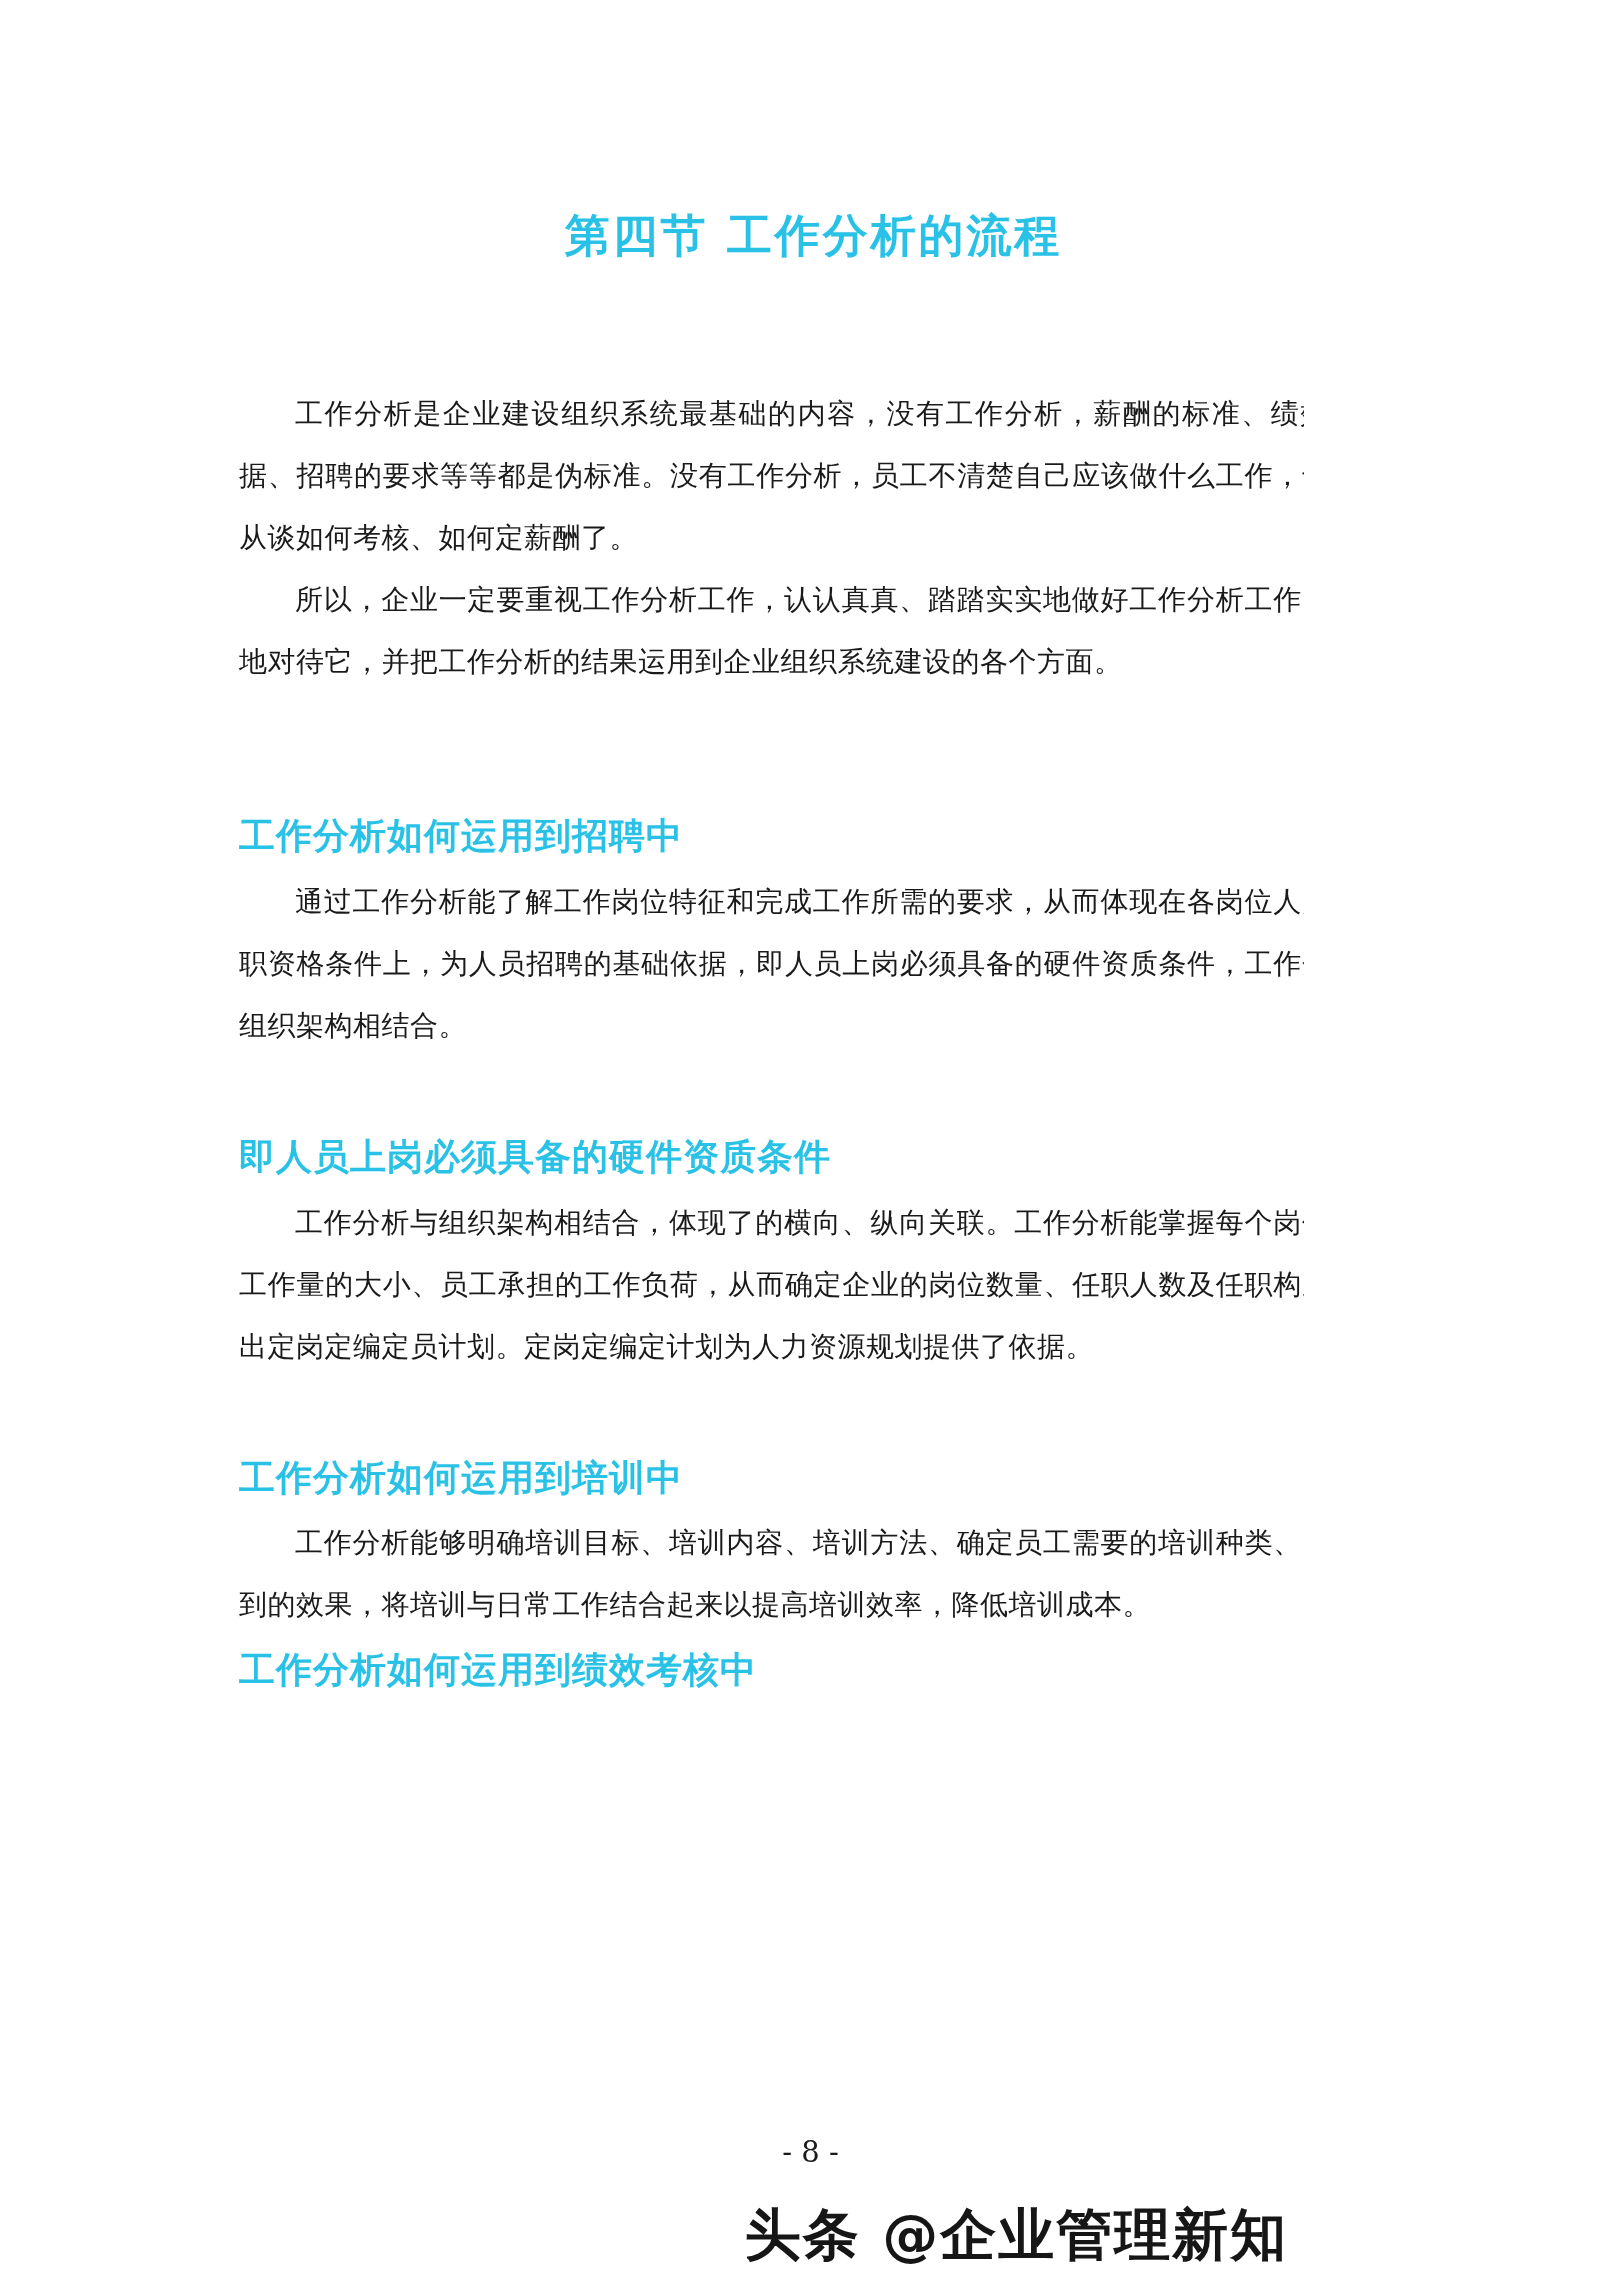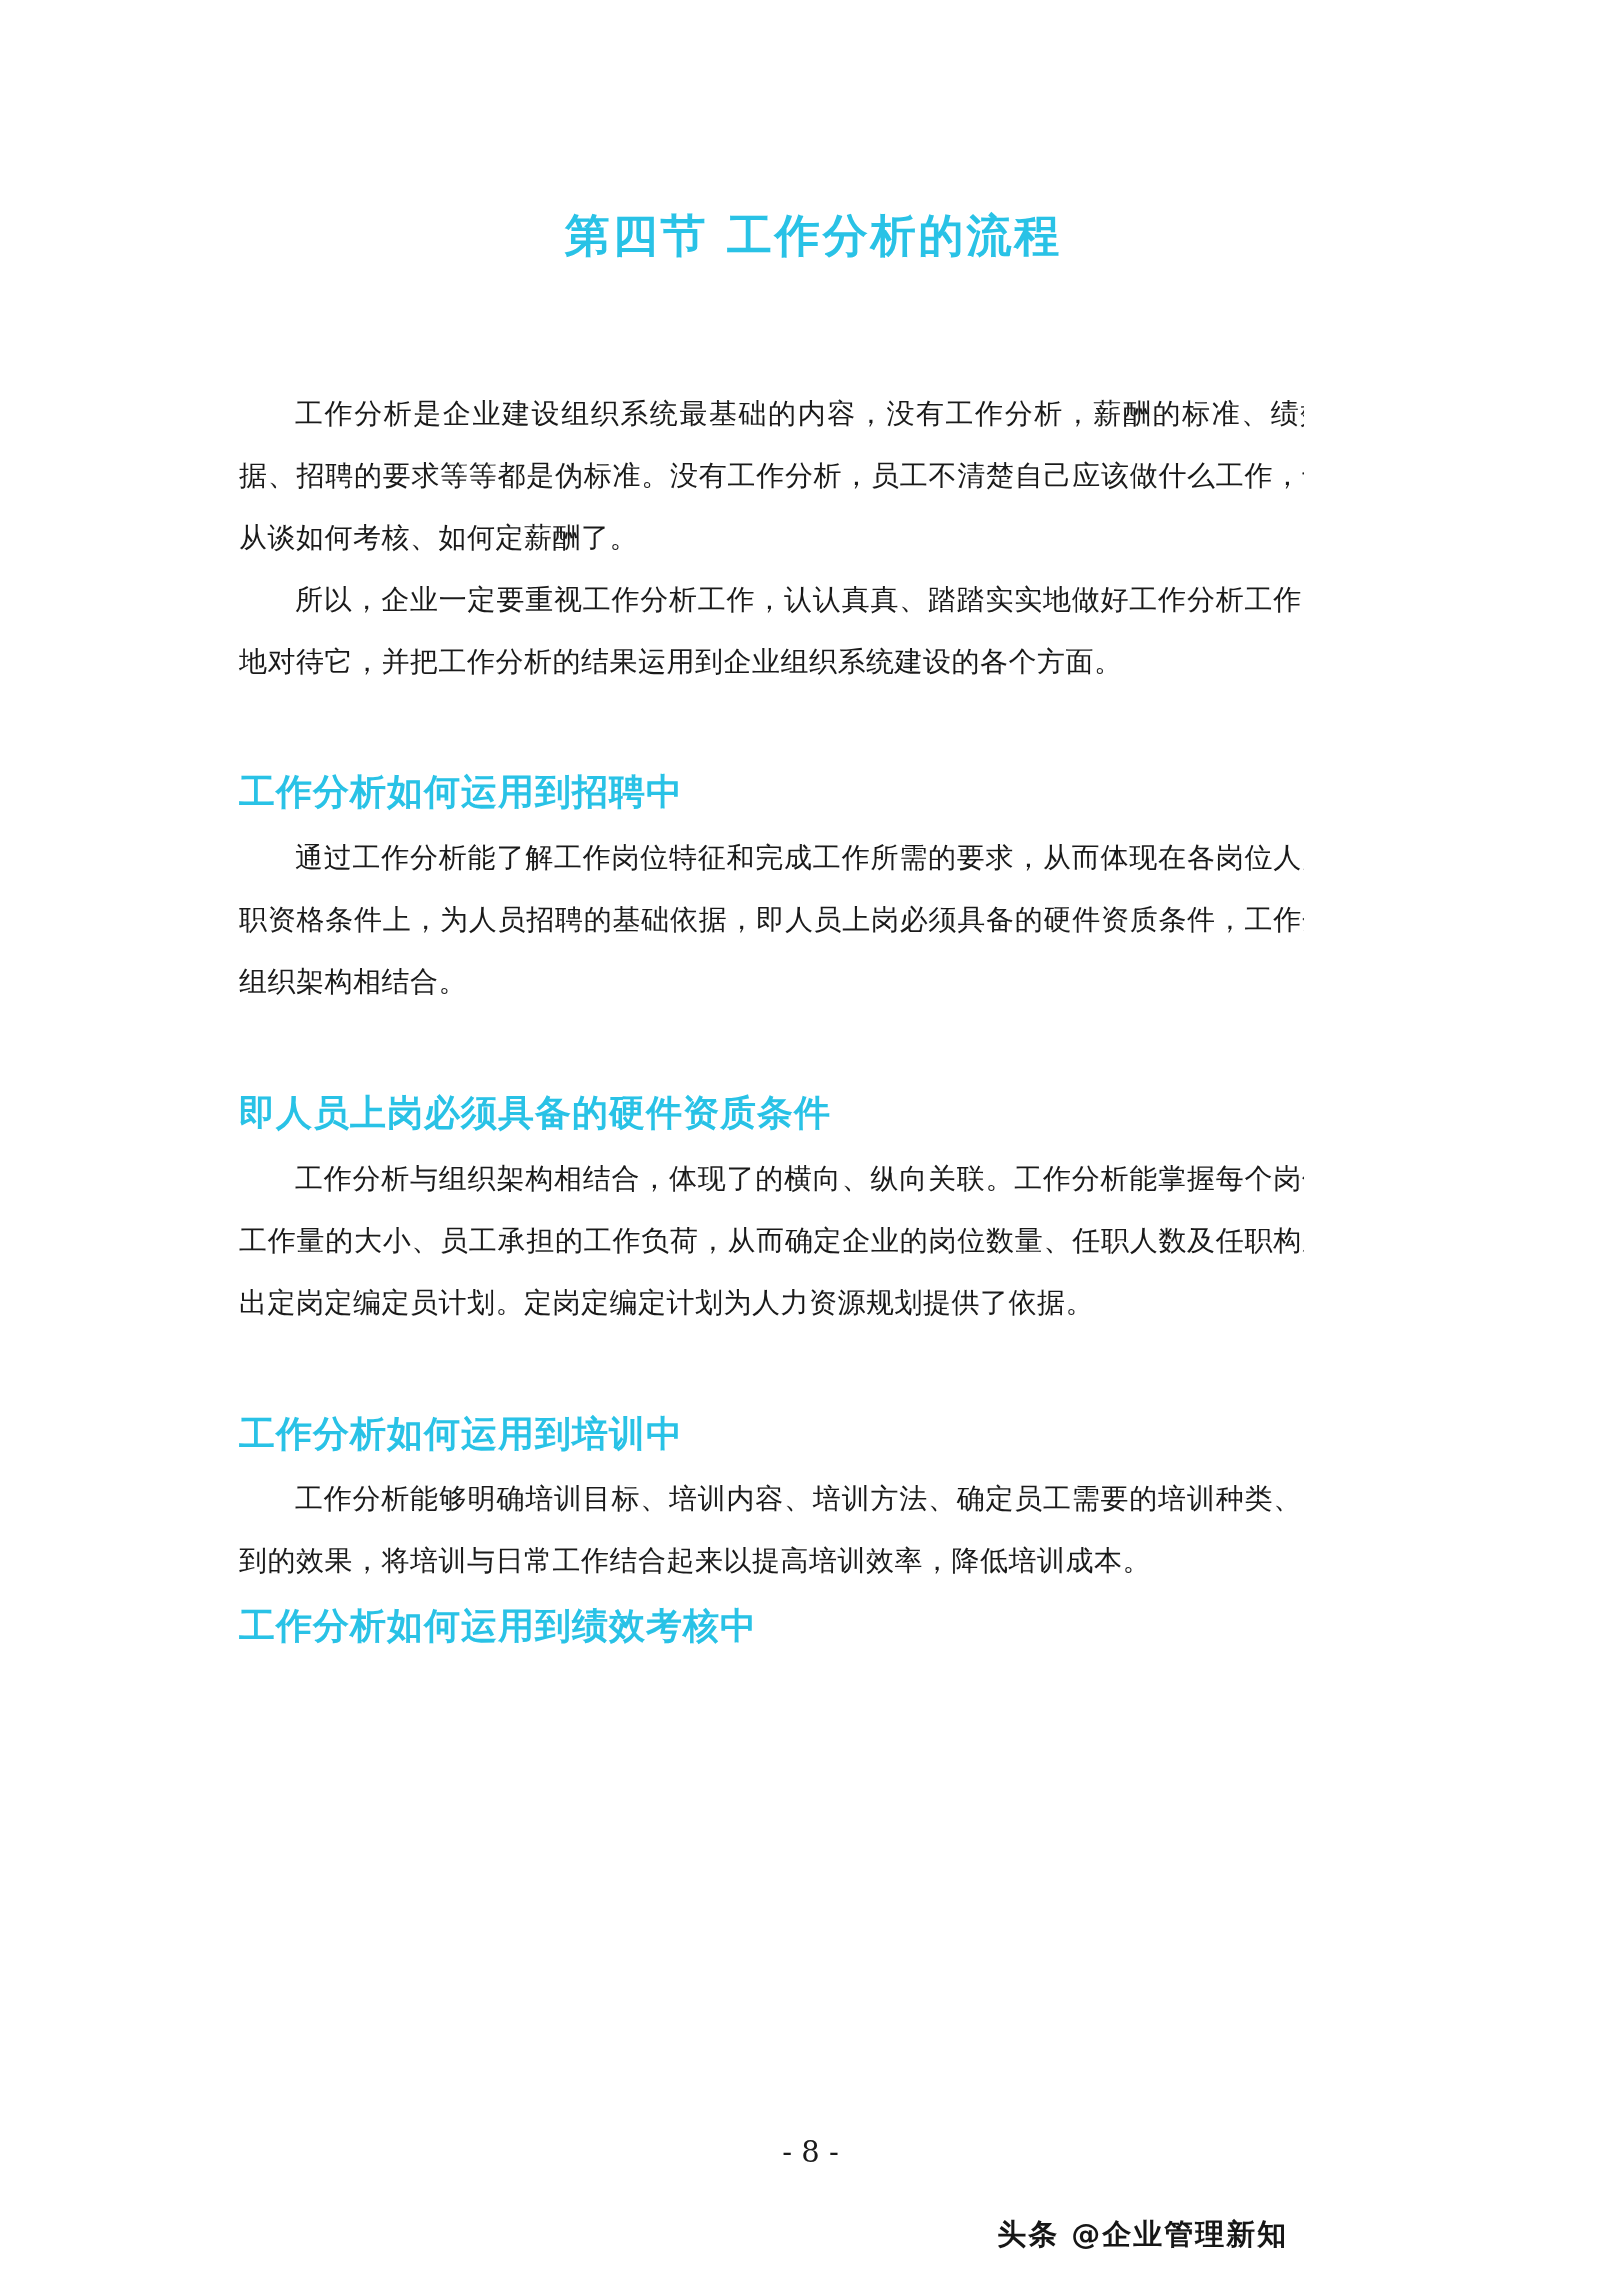--- a/index.html
+++ b/index.html
@@ -40,21 +40,21 @@
     font-size: 28px;
     line-height: 62px;
     text-align: justify;
     text-indent: 2em;
     letter-spacing: 0.5px;
   }
   .section {
     margin-top: 76px;
   }
   .section.gap-large {
-    margin-top: 75px;
+    margin-top: 119px;
   }
   .section.gap-tight {
     margin-top: 10px;
   }
   .section-heading {
     margin: 0 0 11.8px 0;
     font-family: "DejaVu Sans", "Liberation Sans", sans-serif;
     font-weight: bold;
     font-size: 36px;
     line-height: 47px;
@@ -70,21 +70,21 @@
     font-size: 29px;
     line-height: 35px;
     color: #1a1a1a;
   }
   .watermark {
     position: absolute;
     right: 15.7px;
     top: 2207px;
     font-family: "DejaVu Sans", "Liberation Sans", sans-serif;
     font-weight: bold;
-    font-size: 29px;
+    font-size: 56px;
     line-height: 55px;
     color: #161616;
     letter-spacing: 2px;
   }
 </style>
 </head>
 <body>
 
 <div class="page">
   <div class="content">

